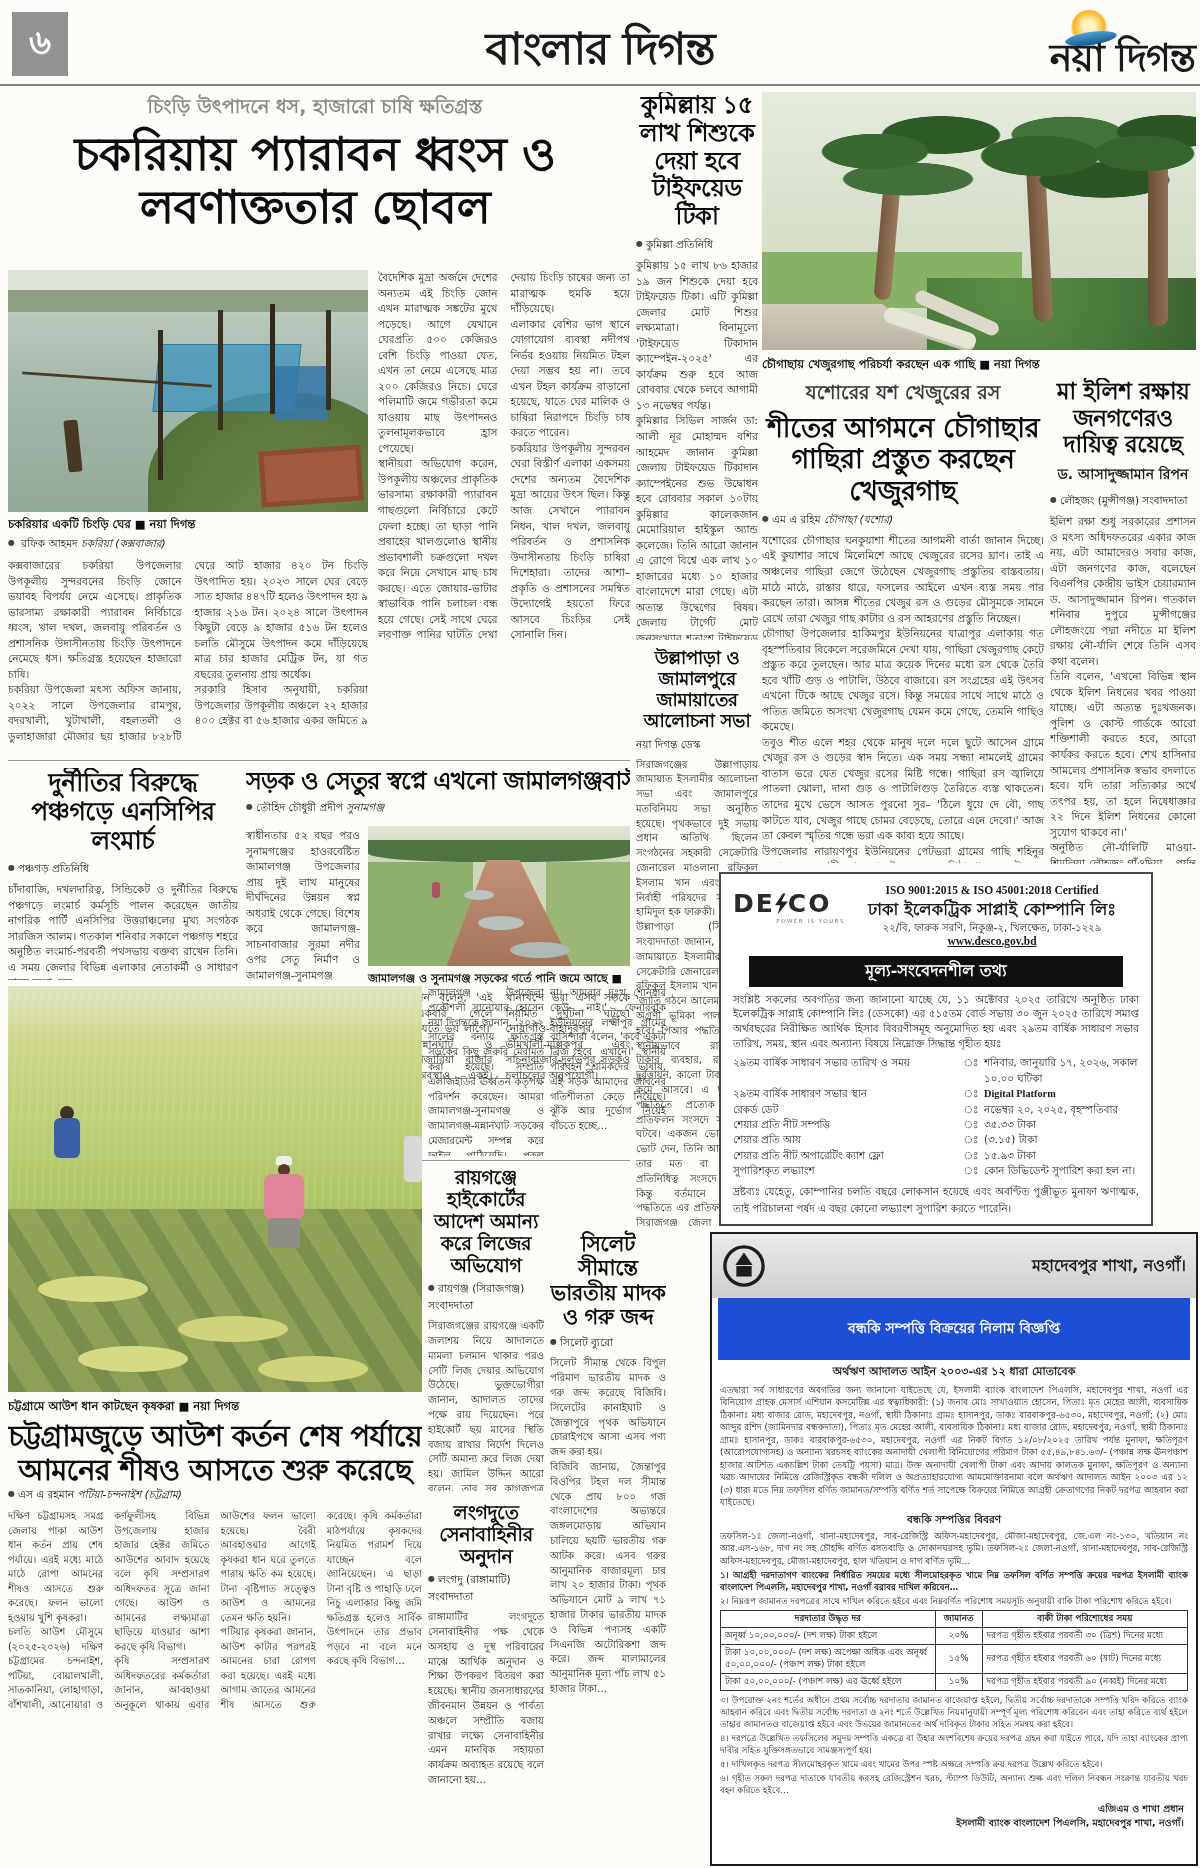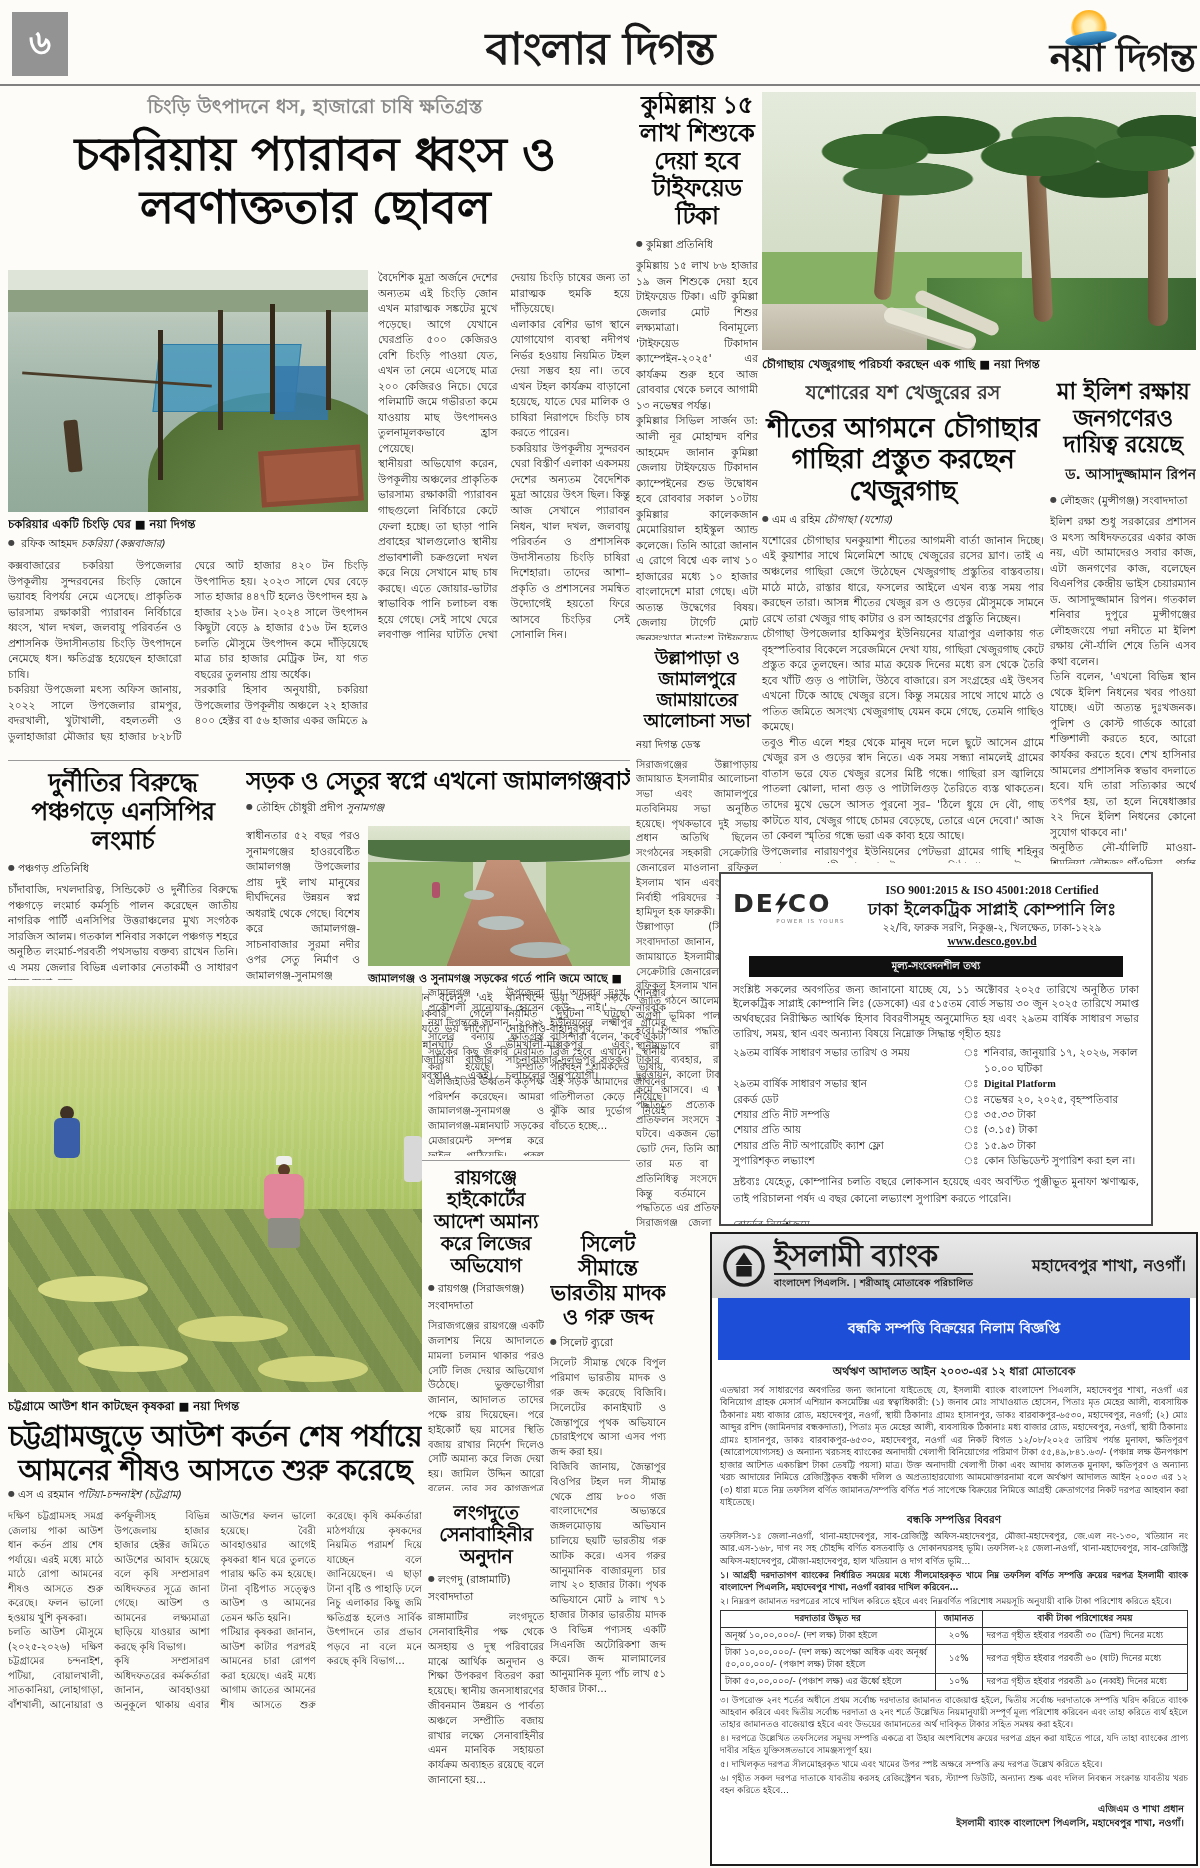--- a/index.html
+++ b/index.html
@@ -1,19 +1,19 @@
 <!DOCTYPE html>
 <html><head>
 <meta charset="utf-8">
 <style>
   html,body{margin:0;padding:0;background:#d9d9d9;}
   #page{position:relative;width:1200px;height:1868px;margin:0 auto;background:#fdfcf8;
         font-family:"DejaVu Sans","Liberation Sans",sans-serif;color:#1a1a1a;overflow:hidden;}
   .sec{position:absolute;overflow:hidden;}
-  .center{text-align:right;}
+  .center{text-align:center;}
   .headline{font-weight:bold;color:#0c0c0c;letter-spacing:-0.4px;line-height:1.16;text-align:center;margin:0;}
   .kicker{font-weight:bold;color:#8a8a8a;text-align:center;}
   .body{font-size:10.5px;line-height:1.48;text-align:justify;white-space:pre-line;color:#1c1c1c;overflow:hidden;}
   .cols2{column-count:2;column-gap:13px;}
   .cols4{column-count:4;column-gap:11px;}
   .byline{font-size:10.5px;color:#111;margin:0;}
   .byline .dot{font-size:8px;color:#444;vertical-align:2px;margin-right:3px;}
   .byline b{font-weight:normal;}
   .byline i{font-style:italic;}
   .caption{font-size:11.5px;font-weight:bold;color:#0e0e0e;}
@@ -39,21 +39,21 @@
   #desco{border:2px solid #4a4a4a;background:#fff;padding:9px 12px;box-sizing:border-box;}
   #desco .dhead{display:flex;align-items:flex-start;}
   #desco .dlogo{width:112px;padding-top:6px;}
   #desco .dlogo .dl1{font-size:25px;font-weight:bold;letter-spacing:2px;color:#2b2b2b;display:flex;align-items:center;}
   #desco .dlogo .dl2{font-size:5.5px;letter-spacing:1.5px;color:#777;text-align:right;}
   #desco .dmid{flex:1;text-align:center;line-height:1.35;}
   #desco .cert{font-size:11.5px;font-weight:bold;font-family:"Liberation Serif","DejaVu Serif",serif;}
   #desco .comp{font-size:16.5px;font-weight:bold;}
   #desco .addr{font-size:10px;}
   #desco .web{font-size:11.5px;font-weight:bold;text-decoration:underline;font-family:"Liberation Serif","DejaVu Serif",serif;}
-  #desco .bar{background:#101010;color:#fff;text-align:center;font-size:10px;font-weight:bold;margin:6px 16px 5px;padding:2px 8px;}
+  #desco .bar{background:#101010;color:#fff;text-align:center;font-size:16px;font-weight:bold;margin:6px 16px 5px;padding:2px 8px;}
   #desco .dpara{font-size:10.3px;line-height:1.42;text-align:justify;}
   #desco .drow{display:flex;font-size:10.3px;line-height:1.5;}
   #desco .drow .lab{width:225px;}
   #desco .drow .sep{width:26px;text-align:center;}
   #desco .drow .val{flex:1;}
   #desco .dnote{font-size:10.3px;margin-top:5px;text-align:justify;}
   #desco .dsig{display:flex;justify-content:space-between;align-items:flex-end;margin-top:8px;font-size:10.3px;}
   #desco .dsig .r{text-align:center;line-height:1.7;}
   
   #bank{border:2.5px solid #1d1d1d;background:#fff;box-sizing:border-box;padding:0 0 6px 0;}
@@ -310,24 +310,20 @@
   </section>
 
   <section id="bank" class="sec" style="left:710px;top:1232px;width:488px;height:634px;">
     <div class="bhead">
       <div class="bbrand">
         <svg width="44" height="44" viewBox="0 0 46 46">
             <circle cx="23" cy="23" r="20" fill="none" stroke="#1d1d1d" stroke-width="3.5"></circle>
             <path d="M23 9 l9 13 h-18 z" fill="#1d1d1d"></path>
             <rect x="15" y="23" width="16" height="11" fill="#1d1d1d"></rect>
           </svg>
-        <div>
-          <div class="bname">ইসলামী ব্যাংক</div>
-          <div class="bsub"><span>বাংলাদেশ পিএলসি.</span> | <span>শরীআহ্ মোতাবেক পরিচালিত</span></div>
-        </div>
       </div>
       <div class="branch">মহাদেবপুর শাখা, নওগাঁ।</div>
     </div>
     <div class="bbar">বন্ধকি সম্পত্তি বিক্রয়ের নিলাম বিজ্ঞপ্তি</div>
     <div class="blaw">অর্থঋণ আদালত আইন ২০০৩-এর ১২ ধারা মোতাবেক</div>
     <div class="bpara">এতদ্বারা সর্ব সাধারণের অবগতির জন্য জানানো যাইতেছে যে, ইসলামী ব্যাংক বাংলাদেশ পিএলসি, মহাদেবপুর শাখা, নওগাঁ এর বিনিয়োগ গ্রাহক মেসার্স এশিয়ান কসমেটিক্স এর স্বত্বাধিকারী: (১) জনাব মোঃ সাখাওয়াত হোসেন, পিতাঃ মৃত মেহের আলী, ব্যবসায়িক ঠিকানাঃ মধ্য বাজার রোড, মহাদেবপুর, নওগাঁ, স্থায়ী ঠিকানাঃ গ্রামঃ হাসানপুর, ডাকঃ বারবাকপুর-৬৫৩০, মহাদেবপুর, নওগাঁ; (২) মোঃ আব্দুর রশিদ (জামিনদার বন্ধকদাতা), পিতাঃ মৃত মেহের আলী, ব্যবসায়িক ঠিকানাঃ মধ্য বাজার রোড, মহাদেবপুর, নওগাঁ, স্থায়ী ঠিকানাঃ গ্রামঃ হাসানপুর, ডাকঃ বারবাকপুর-৬৫৩০, মহাদেবপুর, নওগাঁ এর নিকট বিগত ১২/০৮/২০২৫ তারিখ পর্যন্ত মুনাফা, ক্ষতিপূরণ (আরোপযোগ্যসহ) ও অন্যান্য খরচসহ ব্যাংকের অনাদায়ী খেলাপী বিনিয়োগের পরিমাণ টাকা ৫৫,৪৯,৮৪১.৬৩/- (পঞ্চান্ন লক্ষ ঊনপঞ্চাশ হাজার আটশত একচল্লিশ টাকা তেষট্টি পয়সা) মাত্র। উক্ত অনাদায়ী খেলাপী টাকা এবং আদায় কালতক মুনাফা, ক্ষতিপূরণ ও অন্যান্য খরচ আদায়ের নিমিত্তে রেজিস্ট্রিকৃত বন্ধকী দলিল ও অপ্রত্যাহারযোগ্য আমমোক্তারনামা বলে অর্থঋণ আদালত আইন ২০০৩ এর ১২ (৩) ধারা মতে নিম্ন তফসিল বর্ণিত জামানত/সম্পত্তি বর্ণিত শর্ত সাপেক্ষে বিক্রয়ের নিমিত্তে আগ্রহী ক্রেতাগণের নিকট দরপত্র আহবান করা যাইতেছে।</div>
     <div class="bsec">বন্ধকি সম্পত্তির বিবরণ</div>
     <div class="bpara">তফসিল-১ঃ জেলা-নওগাঁ, থানা-মহাদেবপুর, সাব-রেজিস্ট্রি অফিস-মহাদেবপুর, মৌজা-মহাদেবপুর, জে.এল নং-১৩০, খতিয়ান নং আর.এস-১৬৮, দাগ নং সহ চৌহদ্দি বর্ণিত বসতবাড়ি ও দোকানঘরসহ ভূমি। তফসিল-২ঃ জেলা-নওগাঁ, থানা-মহাদেবপুর, সাব-রেজিস্ট্রি অফিস-মহাদেবপুর, মৌজা-মহাদেবপুর, হাল খতিয়ান ও দাগ বর্ণিত ভূমি…</div>
     <div class="bcond" style="font-weight:bold;">১। আগ্রহী দরদাতাগণ ব্যাংকের নির্ধারিত সময়ের মধ্যে সীলমোহরকৃত খামে নিম্ন তফসিল বর্ণিত সম্পত্তি ক্রয়ের দরপত্র ইসলামী ব্যাংক বাংলাদেশ পিএলসি, মহাদেবপুর শাখা, নওগাঁ বরাবর দাখিল করিবেন…</div>
     <div class="bcond">২। নিম্নরূপ জামানত দরপত্রের সাথে দাখিল করিতে হইবে এবং নিম্নবর্ণিত পরিশোধ সময়সূচি অনুযায়ী বাকি টাকা পরিশোধ করিতে হইবে।</div>

